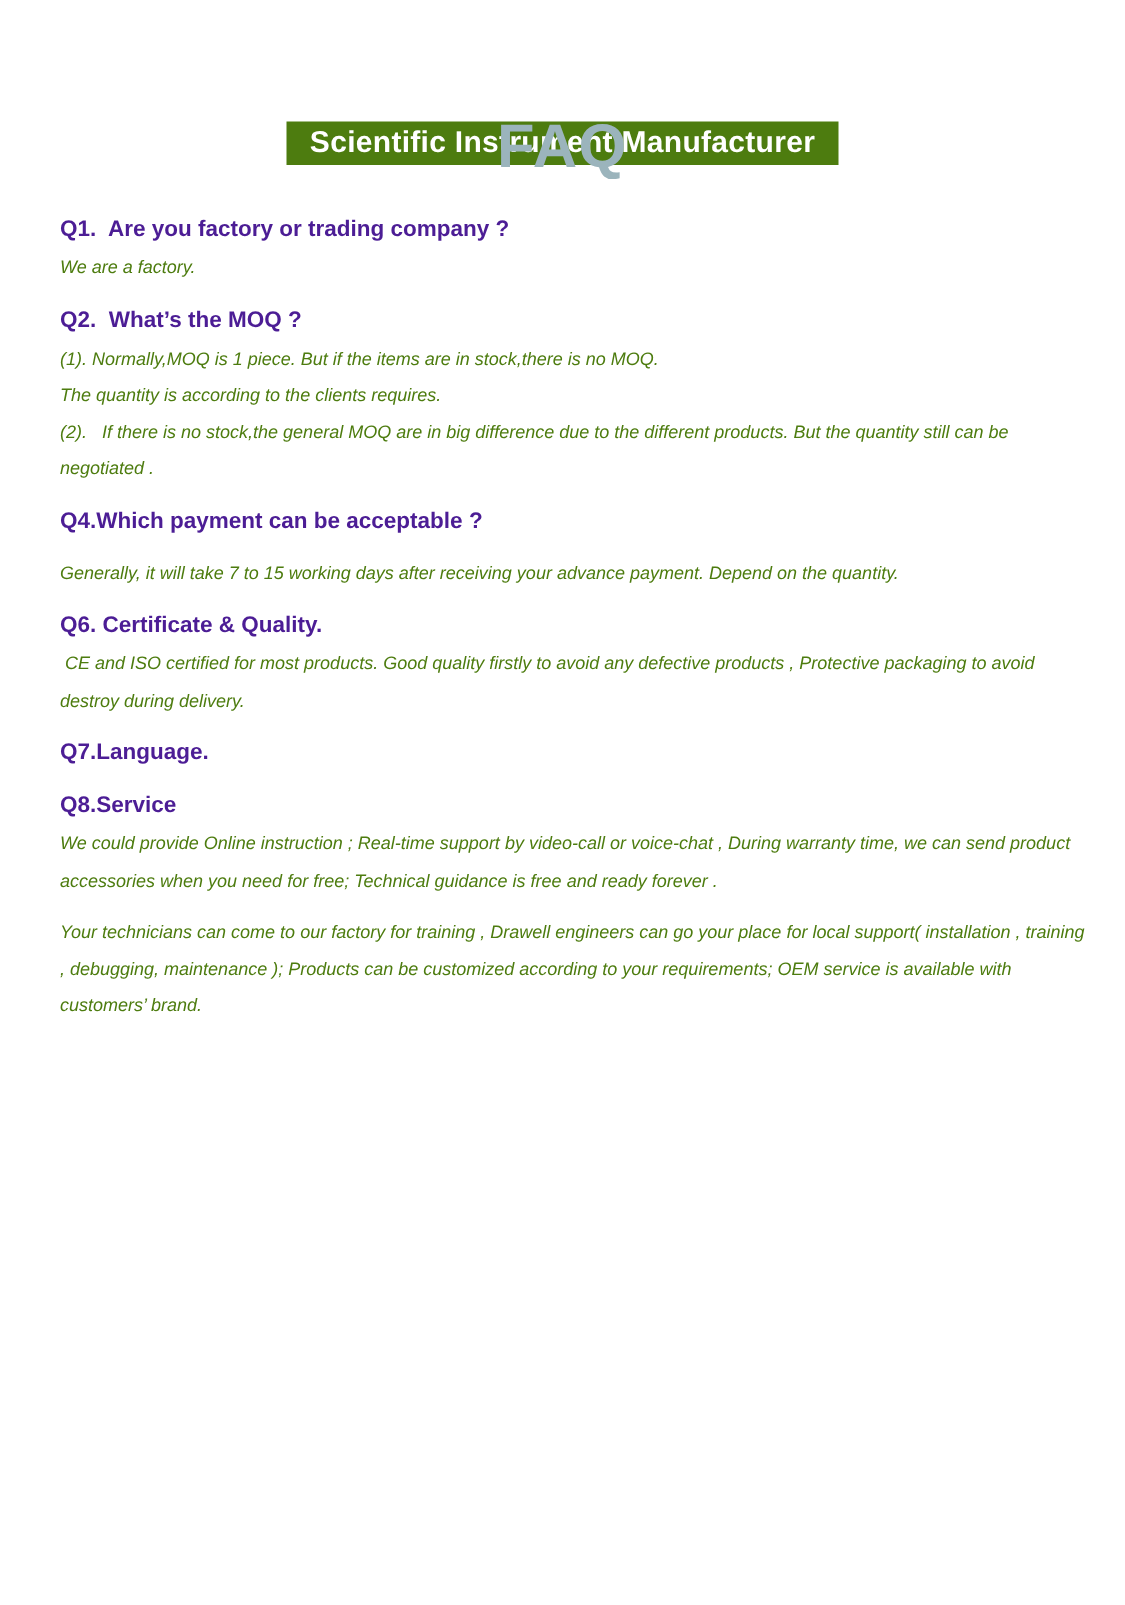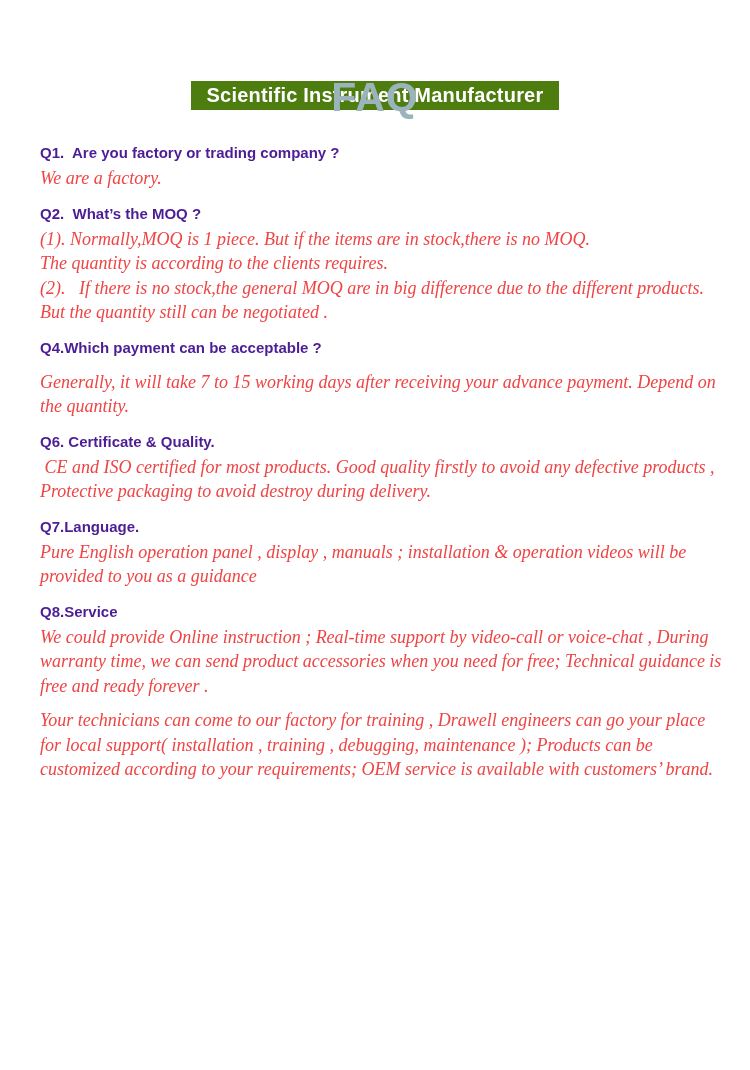--- a/index.html
+++ b/index.html
@@ -68,27 +68,26 @@
   }
   .question {
     color: #4c1d95;
     font-weight: bold;
     font-size: 15px;
     line-height: 25px;
     margin: 0 0 1px 0;
     white-space: pre;
   }
   .answer {
-    color: #ef4444;
+    color: #4d7c0f;
     font-style: italic;
-    font-size: 18px;
+    font-size: 12px;
     line-height: 24.5px;
     margin: 0;
     white-space: pre-wrap;
-    font-family: Liberation Serif, serif;
   }
 </style>
 </head>
 <body>
 
 <div class="page">
 
   <div class="banner-row">
     <div class="banner">Scientific Instrument Manufacturer</div>
   </div>
@@ -111,21 +110,20 @@
       </div>
       <div class="qa-block">
         <p class="answer">Generally, it will take 7 to 15 working days after receiving your advance payment. Depend on the quantity.</p>
       </div>
       <div class="qa-block">
         <p class="question">Q6. Certificate &amp; Quality.</p>
         <p class="answer"> CE and ISO certified for most products. Good quality firstly to avoid any defective products , Protective packaging to avoid destroy during delivery.</p>
       </div>
       <div class="qa-block">
         <p class="question">Q7.Language.</p>
-        <p class="answer">Pure English operation panel , display , manuals ; installation &amp; operation videos will be provided to you as a guidance</p>
       </div>
       <div class="qa-block">
         <p class="question">Q8.Service</p>
         <p class="answer">We could provide Online instruction ; Real-time support by video-call or voice-chat , During warranty time, we can send product accessories when you need for free; Technical guidance is free and ready forever .</p>
       </div>
       <div class="qa-block">
         <p class="answer">Your technicians can come to our factory for training , Drawell engineers can go your place for local support( installation , training , debugging, maintenance ); Products can be customized according to your requirements; OEM service is available with customers’ brand.</p>
       </div>
     </div>
 

